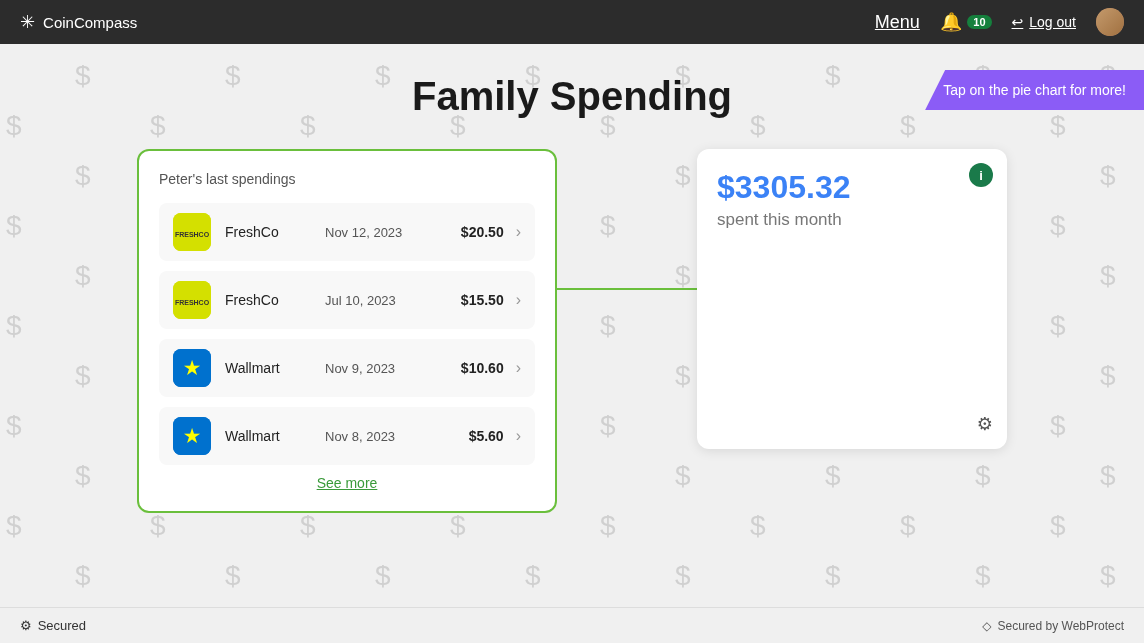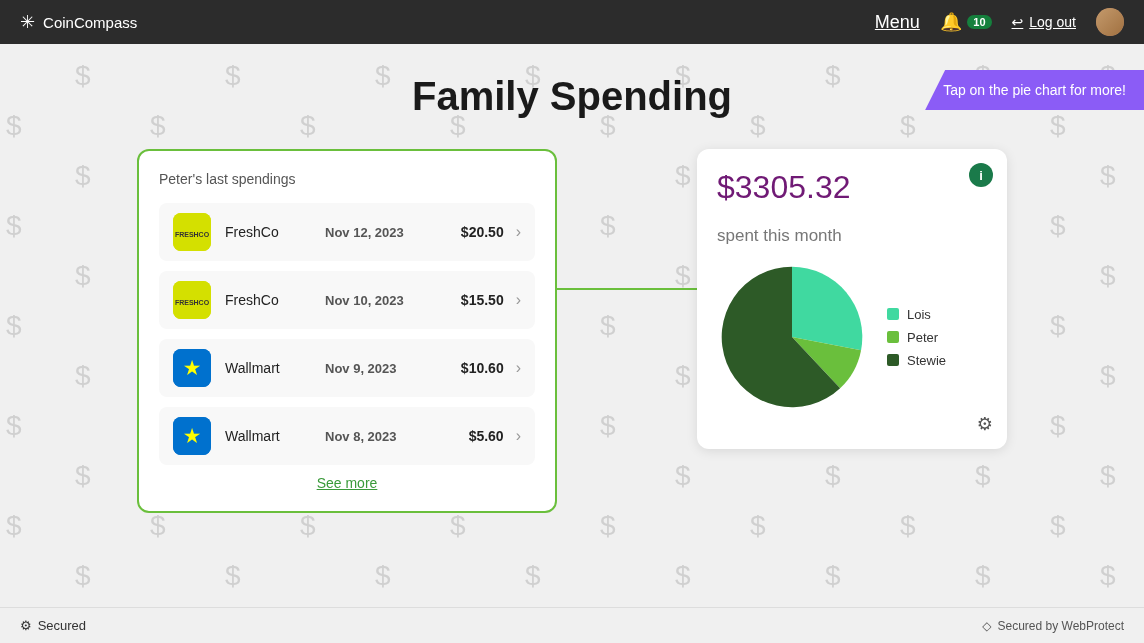--- a/index.html
+++ b/index.html
@@ -174,21 +174,20 @@
     .merchant-name {
       font-size: 14px;
       font-weight: 500;
       color: #222;
       width: 100px;
     }
     .transaction-date {
       font-size: 13px;
       color: #555;
       flex: 1;
-      font-weight: bold;
     }
     .transaction-amount {
       font-size: 14px;
       font-weight: 600;
       color: #222;
       margin-right: 12px;
     }
     .chevron-right {
       color: #999;
       font-size: 16px;
@@ -224,23 +223,23 @@
       color: white;
       display: flex;
       align-items: center;
       justify-content: center;
       font-size: 13px;
       font-weight: bold;
       cursor: pointer;
     }
     .total-amount {
       font-size: 32px;
-      font-weight: 400;
-      color: #701a75;
-      margin-bottom: 20px;
+      font-weight: 700;
+      color: #3b82f6;
+      margin-bottom: 4px;
     }
     .spent-label {
       font-size: 17px;
       color: #777;
       margin-bottom: 16px;
     }
     .chart-area {
       display: flex;
       align-items: center;
       gap: 20px;
@@ -471,21 +470,21 @@
         <span class="chevron-right">›</span>
       </div>
           <div class="spending-item">
         <div class="merchant-logo freshco-logo">
           <svg width="38" height="38" viewBox="0 0 38 38">
             <rect width="38" height="38" rx="8" fill="#d4e000"></rect>
             <text x="19" y="24" text-anchor="middle" font-size="7" font-weight="bold" fill="#333">FRESHCO</text>
           </svg>
         </div>
         <span class="merchant-name">FreshCo</span>
-        <span class="transaction-date">Nov 10, 2023</span>
+        <span class="transaction-date">Jul 10, 2023</span>
         <span class="transaction-amount">$15.50</span>
         <span class="chevron-right">›</span>
       </div>
           <div class="spending-item">
         <div class="merchant-logo walmart-logo">
           <svg width="38" height="38" viewBox="0 0 38 38">
             <rect width="38" height="38" rx="8" fill="#0071CE"></rect>
             <text x="19" y="25" text-anchor="middle" font-size="18" fill="yellow">★</text>
           </svg>
         </div>
@@ -511,41 +510,20 @@
     </div>
 
     <svg width="140" height="300" style="margin-top: 80px; overflow: visible;">
       <line x1="0" y1="60" x2="140" y2="60" stroke="#6abf3c" stroke-width="2"></line>
     </svg>
 
     <div class="chart-card">
       <div class="info-icon">i</div>
       <div class="total-amount">$3305.32</div>
       <div class="spent-label">spent this month</div>
-      <div class="chart-area">
-        <svg class="pie-chart" viewBox="0 0 160 160" id="pie-chart-svg">
-            <path d="M 80 80 L 80 5 A 75 75 0 0 1 153.67154380465166 94.05359859392937 Z" fill="#40d9a0"></path>
-            <path d="M 80 80 L 153.67154380465166 94.05359859392937 A 75 75 0 0 1 131.34103294465166 134.67264705660585 Z" fill="#6abf3c"></path>
-            <path d="M 80 80 L 131.34103294465166 134.67264705660585 A 75 75 0 1 1 79.99999999999999 5 Z" fill="#2d5a27"></path>
-          </svg>
-        <div class="legend" id="legend-container">
-            <div class="legend-item">
-      <div class="legend-dot" style="background:#40d9a0"></div>
-      <span>Lois</span>
-    </div>
-            <div class="legend-item">
-      <div class="legend-dot" style="background:#6abf3c"></div>
-      <span>Peter</span>
-    </div>
-            <div class="legend-item">
-      <div class="legend-dot" style="background:#2d5a27"></div>
-      <span>Stewie</span>
-    </div>
-          </div>
-      </div>
       <div class="filter-icon">⚙</div>
     </div>
   </div>
 </div>
 
 <div class="bottom-bar">
   <div class="settings-link">
     <span>⚙</span>
     <span>Secured</span>
   </div>

